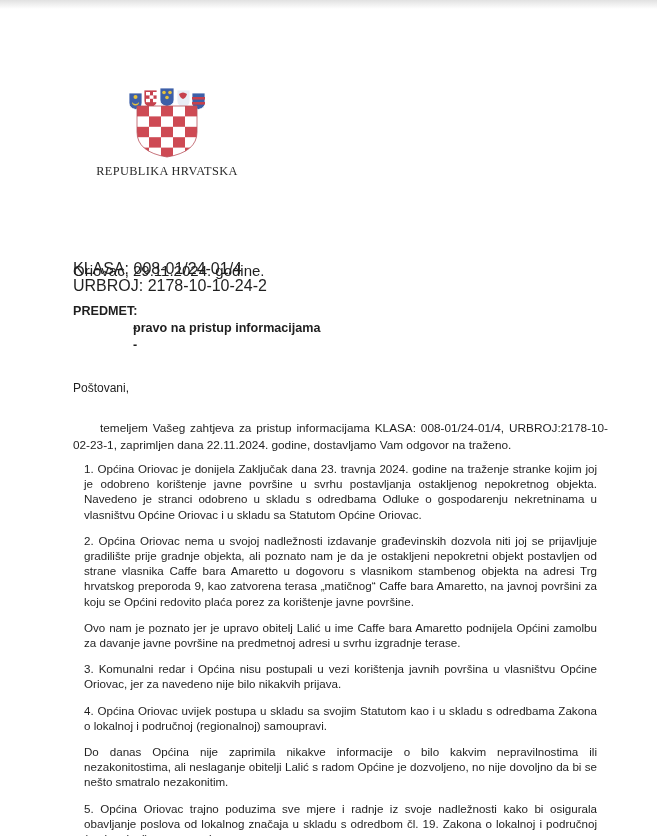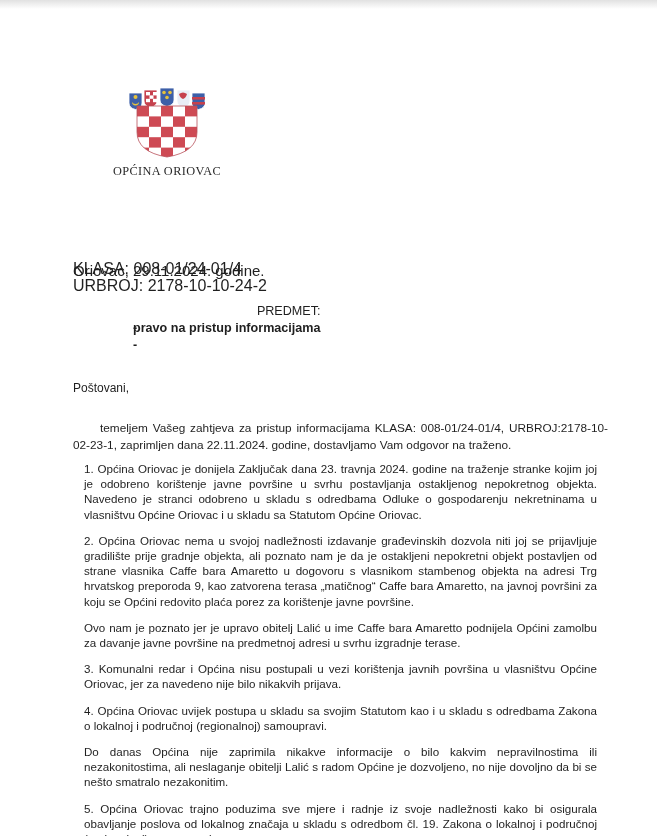--- a/index.html
+++ b/index.html
@@ -24,21 +24,21 @@
     font-family:"Liberation Serif", serif;
     color:#2a2a2a;
   }
   .coa { display:block; margin:0 auto 3px auto; }
   .lh-line { font-size:12.3px; line-height:13px; letter-spacing:.4px; white-space:nowrap; }
   
   .reference { position:absolute; top:219px; left:73px; font-size:16px; line-height:16.5px;margin-top:42px; }
   .place-date { position:absolute; top:262px; left:73px; font-size:15px; }
   
   .subject { position:absolute; top:303px; left:73px; font-size:12.6px; }
-  .subject-label { font-weight:normal; line-height:17px;text-align:right; }
+  .subject-label { font-weight:bold; line-height:17px; }
   .subject-item { display:flex; line-height:17px; font-weight:bold; }
   .subject-item .dash { width:30px; padding-left:60px; }
   
   .salutation { position:absolute; top:381px; left:73px; font-size:12px; }
   .intro {
     position:absolute; top:420px; left:73px; width:535px;
     font-size:11.8px; line-height:16.5px;
     text-align:justify; text-indent:27px;
   }
   .body-block {
@@ -99,21 +99,21 @@
             <rect x="59" y="42.8" width="12" height="10.4"></rect>
           <rect x="23" y="53.2" width="12" height="10.4"></rect>
             <rect x="47" y="53.2" width="12" height="10.4"></rect>
           <rect x="11" y="63.6" width="12" height="10.4"></rect>
             <rect x="35" y="63.6" width="12" height="10.4"></rect>
             <rect x="59" y="63.6" width="12" height="10.4"></rect>
         </g>
       </g>
       <path d="M11,22 H71 V48 Q71,68 41,73 Q11,68 11,48 Z" fill="none" stroke="#b8505a" stroke-width="0.8"></path>
     </svg>
-    <div class="lh-line">OPĆINA ORIOVAC</div>
+    <div class="lh-line">REPUBLIKA HRVATSKA</div>
   </div>
 
   <div class="reference">
     <div>KLASA: 008-01/24-01/4</div>
     <div>URBROJ: 2178-10-10-24-2</div>
   </div>
 
   <div class="place-date">Oriovac, 29.11.2024. godine.</div>
 
   <div class="subject">

